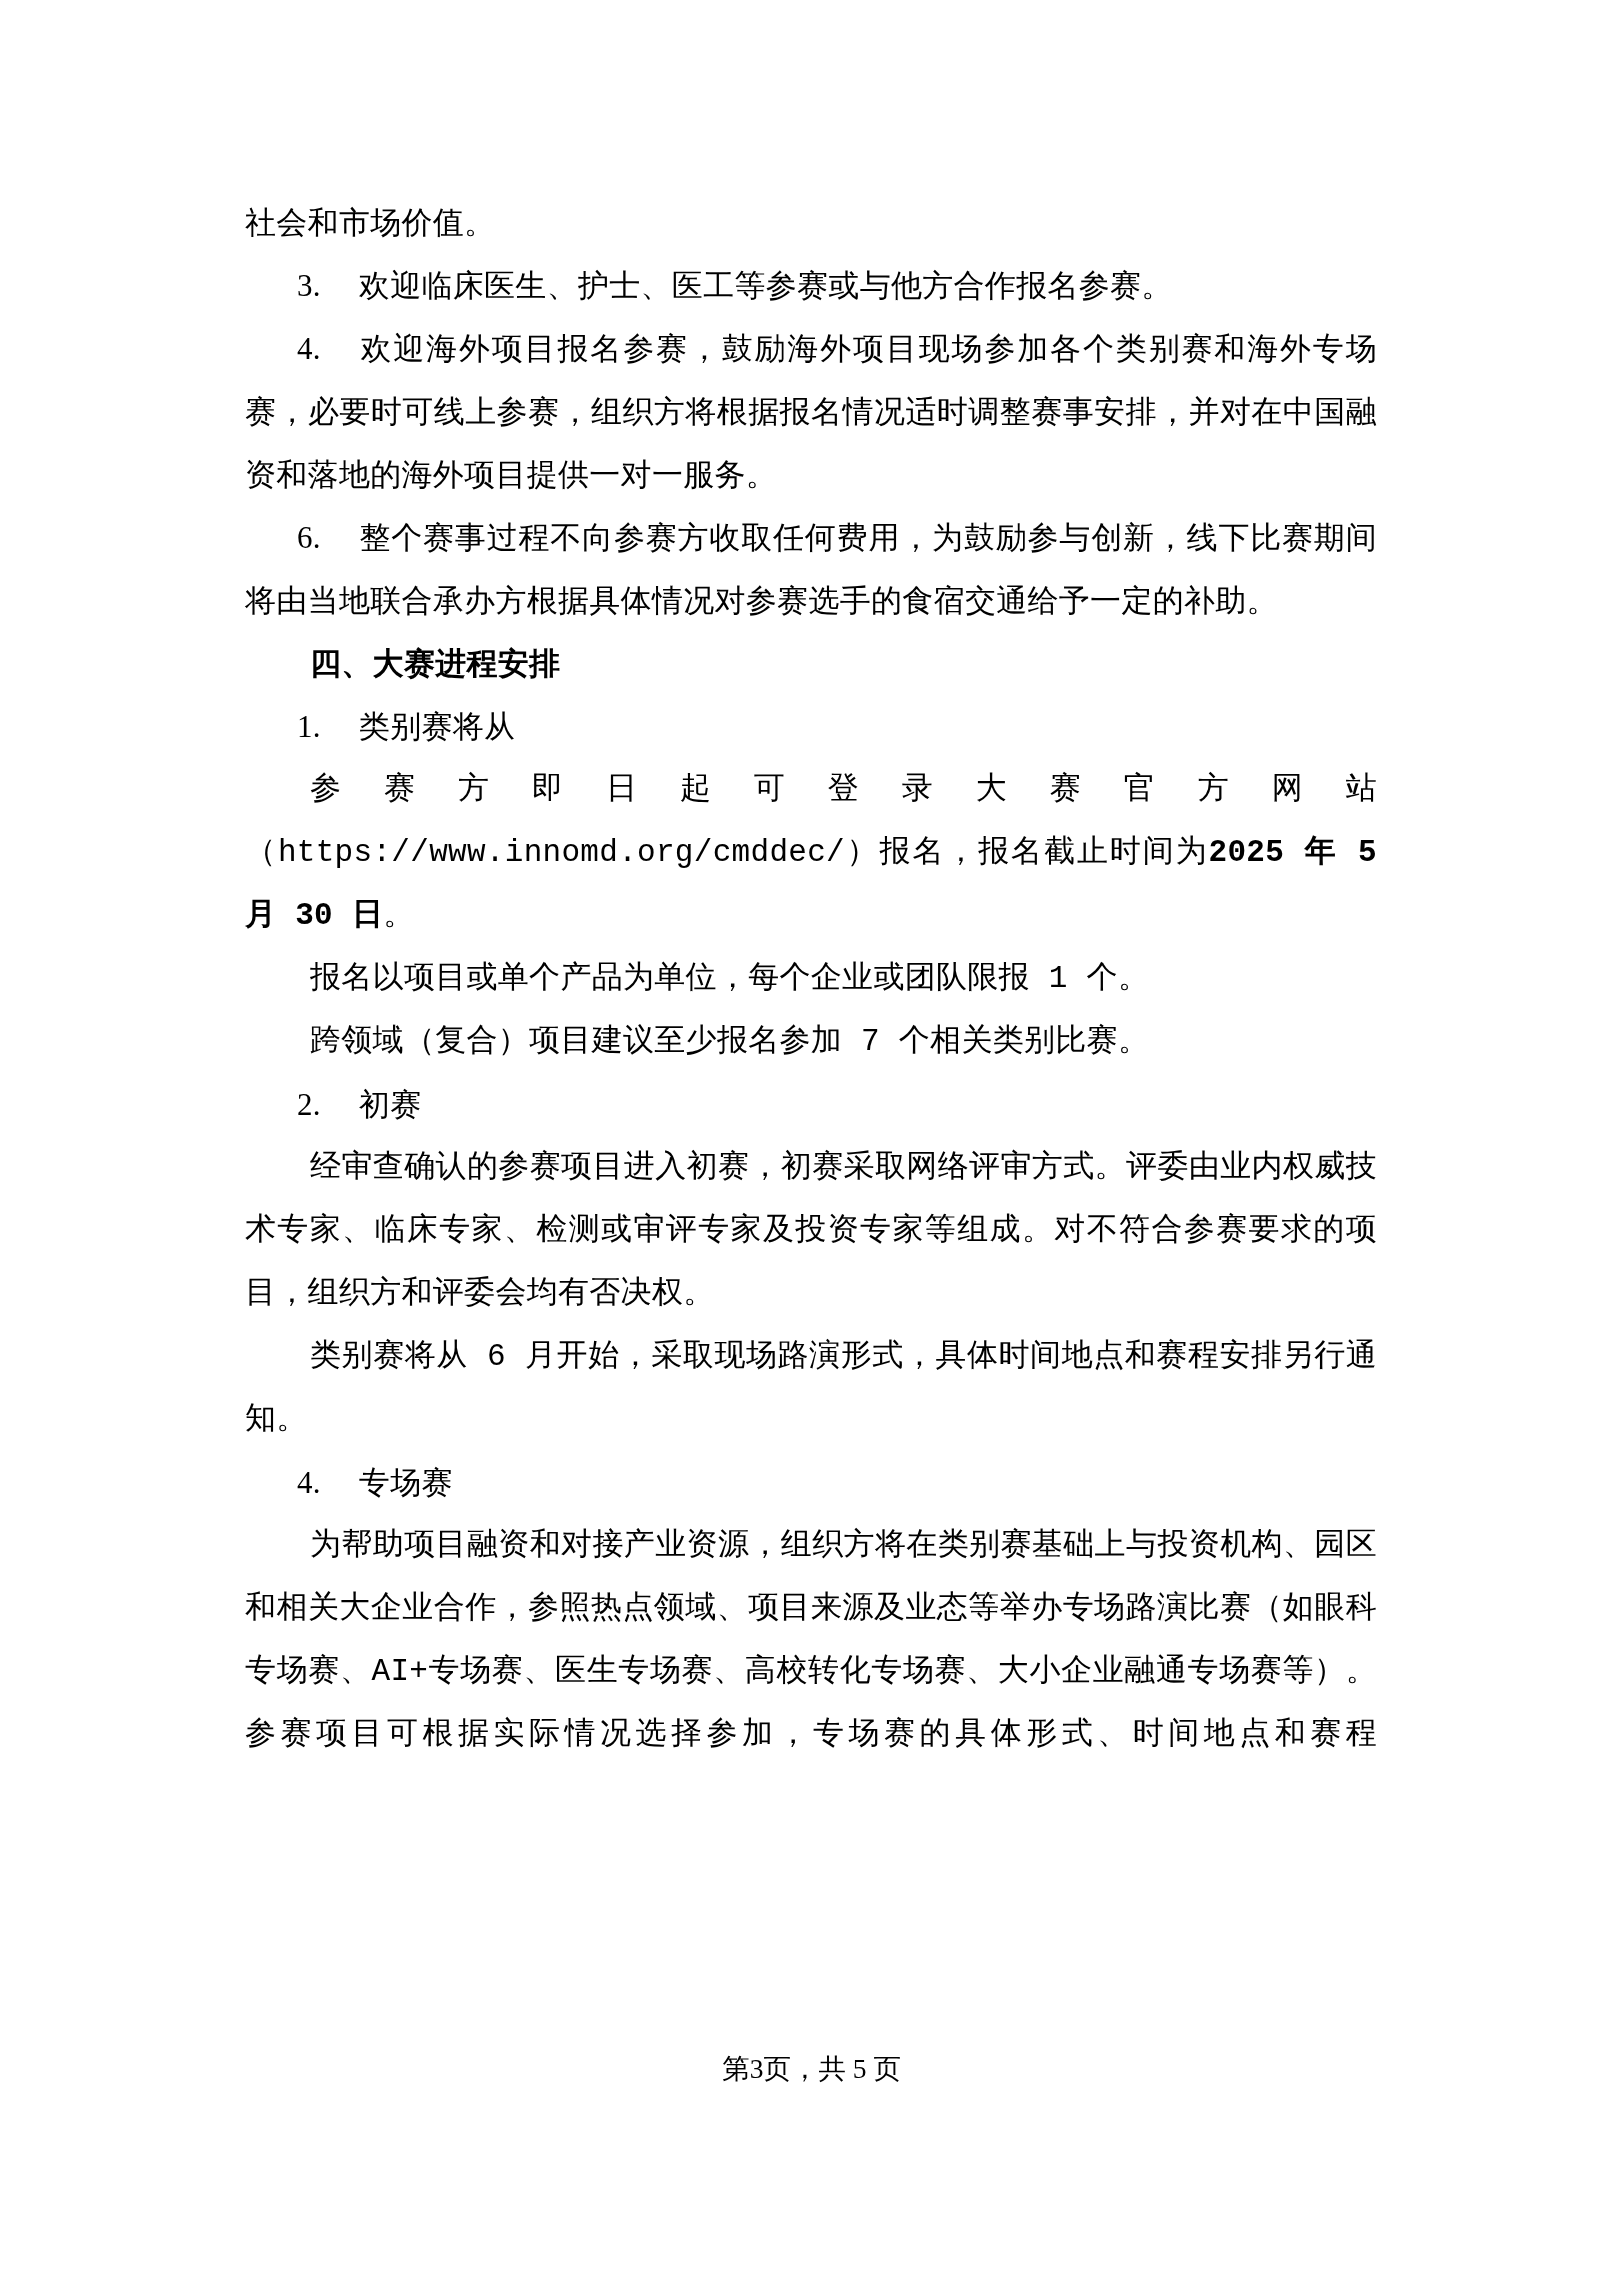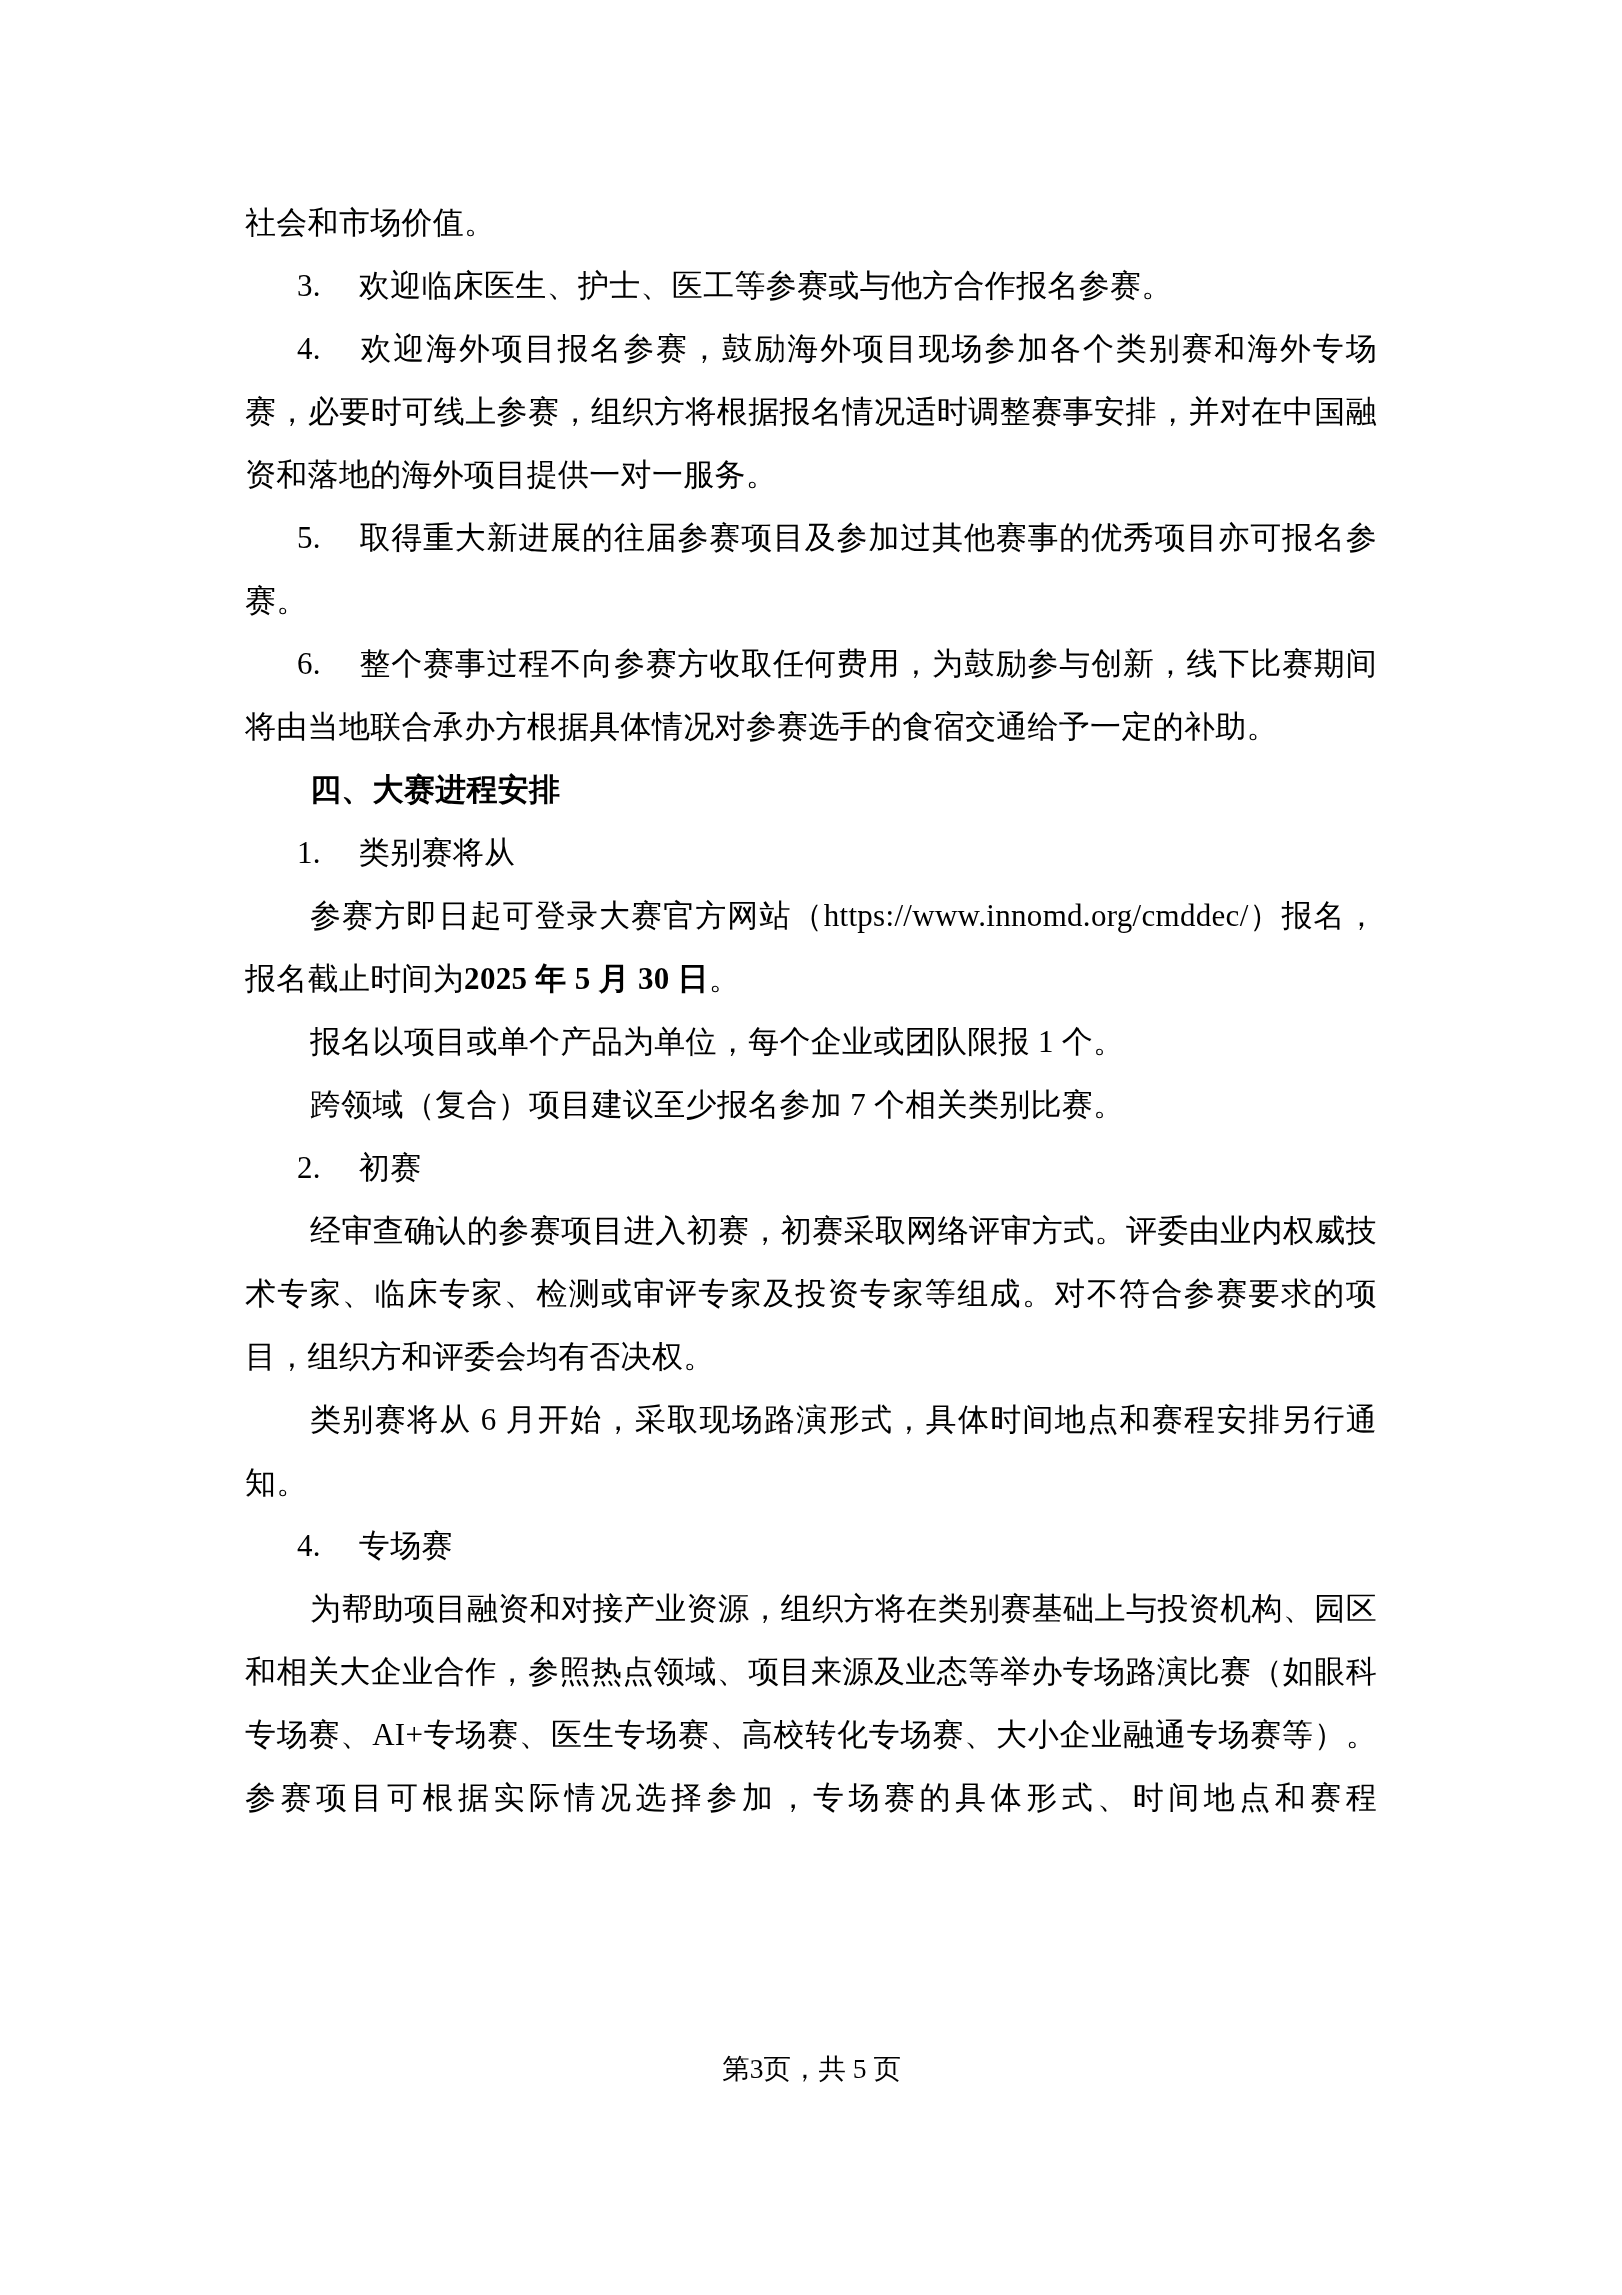--- a/index.html
+++ b/index.html
@@ -19,21 +19,21 @@
     top: 191px;
     width: 1132px;
   }
   p.line {
     font-size: 31px;
     line-height: 63px;
     text-align: justify;
     text-justify: inter-character;
     letter-spacing: 0.3px;
   }
-  .indent-2 { text-indent: 65px; }
+  .indent-2 { text-indent: 65px; font-family: Liberation Mono, monospace; }
   .item { text-indent: 52px; }
   .item .num { margin-right: 38px; }
   .heading {
     text-indent: 65px;
     font-family: Liberation Sans, sans-serif;
     font-weight: bold;
   }
   .bold { font-weight: bold; }
   .fill-last { text-align-last: justify; }
   .footer {
@@ -51,21 +51,20 @@
 
 <div class="page">
   <div class="content">
 
     <p class="line"><span>社会和市场价值。</span></p>
 
     <p class="line item"><span class="num">3.</span><span>欢迎临床医生、护士、医工等参赛或与他方合作报名参赛。</span></p>
 
     <p class="line item"><span class="num">4.</span><span>欢迎海外项目报名参赛，鼓励海外项目现场参加各个类别赛和海外专场赛，必要时可线上参赛，组织方将根据报名情况适时调整赛事安排，并对在中国融资和落地的海外项目提供一对一服务。</span></p>
 
-    <p class="line item"><span class="num">5.</span><span>取得重大新进展的往届参赛项目及参加过其他赛事的优秀项目亦可报名参赛。</span></p>
 
     <p class="line item"><span class="num">6.</span><span>整个赛事过程不向参赛方收取任何费用，为鼓励参与创新，线下比赛期间将由当地联合承办方根据具体情况对参赛选手的食宿交通给予一定的补助。</span></p>
 
     <p class="line heading"><span>四、大赛进程安排</span></p>
 
     <p class="line item"><span class="num">1.</span><span>类别赛将从</span></p>
 
     <p class="line indent-2"><span>参赛方即日起可登录大赛官方网站（https://www.innomd.org/cmddec/）报名，报名截止时间为</span><span class="bold">2025 年 5 月 30 日</span><span>。</span></p>
 
     <p class="line indent-2"><span>报名以项目或单个产品为单位，每个企业或团队限报 1 个。</span></p>

